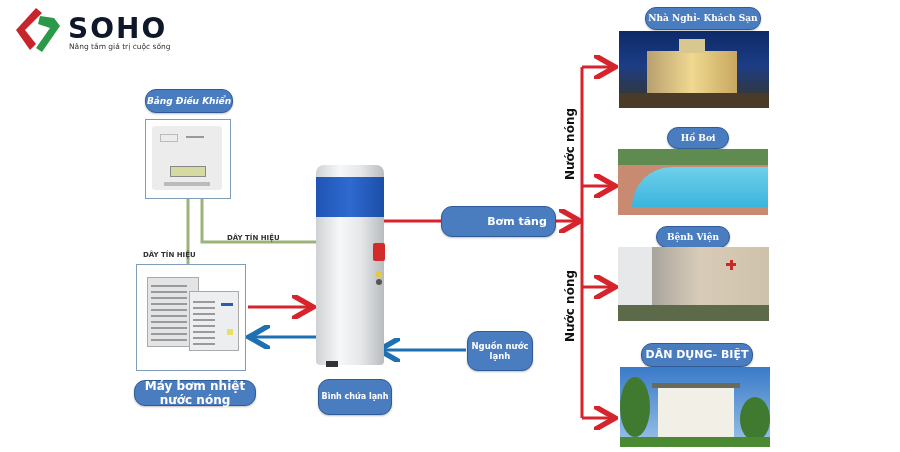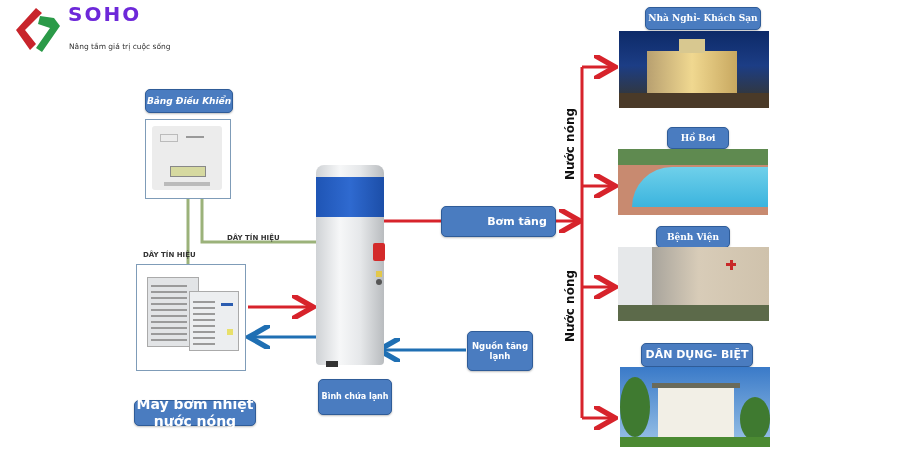--- a/index.html
+++ b/index.html
@@ -1,21 +1,21 @@
 <!DOCTYPE html>
 <html><head>
 <meta charset="utf-8">
 <style>
   html,body{margin:0;padding:0;background:#ffffff;}
   body{width:900px;height:452px;position:relative;overflow:hidden;font-family:"DejaVu Sans",sans-serif;}
   .abs{position:absolute;}
-  .label-box{position:absolute;background:#4a7cc0;border:1.5px solid #2f5c98;border-radius:5px;color:#fff;font-weight:bold;text-align:center;display:flex;align-items:center;justify-content:center;box-shadow:0 1px 2px rgba(0,0,0,.25);line-height:1.2;}
+  .label-box{position:absolute;background:#4a7cc0;border:1.5px solid #2f5c98;border-radius:11px;color:#fff;font-weight:bold;text-align:center;display:flex;align-items:center;justify-content:center;box-shadow:0 1px 2px rgba(0,0,0,.25);line-height:1.2;}
   .serif{font-family:"DejaVu Serif",serif;}
   .photo{position:absolute;overflow:hidden;}
-  .logo-text{position:absolute;left:68px;top:2px;font-family:"DejaVu Sans",sans-serif;font-weight:bold;font-size:20px;color:#6d28d9;letter-spacing:2px;}
+  .logo-text{position:absolute;left:68px;top:12px;font-family:"DejaVu Sans",sans-serif;font-weight:bold;font-size:28px;color:#0f172a;letter-spacing:2px;}
   .logo-tag{position:absolute;left:69px;top:42px;font-size:7.5px;color:#333;}
   .wire-label{position:absolute;font-size:7px;font-weight:bold;color:#333;}
   .vtext{position:absolute;font-size:12px;font-weight:bold;color:#111;transform:rotate(-90deg);transform-origin:center;white-space:nowrap;}
 </style>
 </head>
 <body>
 
 <div>
   <svg class="abs" style="left:8px;top:4px" width="58" height="52">
     <path d="M28 4 L8 26 L22 46 L28 40 L17 26 L34 9 Z" fill="#c8242b"></path>
@@ -69,34 +69,34 @@
 <div class="wire-label" style="left:143px;top:251px;">DÂY TÍN HIỆU</div>
 
 <div class="abs" style="left:136px;top:264px;width:108px;height:105px;border:1.5px solid #7f9cb8;background:#fff;">
   <div class="abs" style="left:10px;top:12px;width:50px;height:68px;background:#e2e4e6;border:1px solid #aaa;"></div>
   <div class="abs" style="left:14px;top:18px;width:36px;height:58px;background:repeating-linear-gradient(0deg,#9a9a9a 0 2px,#e2e4e6 2px 6px);"></div>
   <div class="abs" style="left:52px;top:26px;width:48px;height:58px;background:#eceef0;border:1px solid #aaa;"></div>
   <div class="abs" style="left:56px;top:34px;width:22px;height:46px;background:repeating-linear-gradient(0deg,#9a9a9a 0 2px,#eceef0 2px 6px);"></div>
   <div class="abs" style="left:84px;top:38px;width:12px;height:3px;background:#2a5cb0;"></div>
   <div class="abs" style="left:90px;top:64px;width:6px;height:6px;background:#e8e06a;"></div>
 </div>
-<div class="label-box" style="left:134px;top:400px;width:120px;height:24px;font-size:14px;">Máy bơm nhiệt nước nóng</div>
+<div class="label-box" style="left:134px;top:380px;width:120px;height:24px;font-size:12px;">Máy bơm nhiệt nước nóng</div>
 
 <div class="abs" style="left:316px;top:165px;width:68px;height:200px;border-radius:8px 8px 4px 4px;background:linear-gradient(90deg,#cfd2d5 0%,#f6f7f8 35%,#e6e8ea 65%,#b9bcbf 100%);">
   <div class="abs" style="left:0;top:12px;width:68px;height:40px;background:linear-gradient(90deg,#1f55b5,#2f6ad0 50%,#1c4ea8);"></div>
   <div class="abs" style="left:57px;top:78px;width:12px;height:18px;background:#d32a2a;border-radius:2px;"></div>
   <div class="abs" style="left:60px;top:106px;width:6px;height:6px;background:#e3c84a;"></div>
   <div class="abs" style="left:60px;top:114px;width:6px;height:6px;border-radius:50%;background:#555;"></div>
   <div class="abs" style="left:10px;top:196px;width:12px;height:6px;background:#333;"></div>
 </div>
 <div class="label-box" style="left:318px;top:379px;width:72px;height:34px;font-size:8px;">Bình chứa lạnh</div>
 
 <div class="label-box" style="left:441px;top:206px;width:76px;height:29px;font-size:11px;padding-left:37px;">Bơm tăng</div>
 
-<div class="label-box" style="left:467px;top:331px;width:64px;height:38px;font-size:8.5px;">Nguồn tăng lạnh</div>
+<div class="label-box" style="left:467px;top:331px;width:64px;height:38px;font-size:8.5px;">Nguồn nước lạnh</div>
 
 <div class="vtext" style="left:535px;top:138px;width:70px;text-align:center;">Nước nóng</div>
 <div class="vtext" style="left:535px;top:300px;width:70px;text-align:center;">Nước nóng</div>
 
 <div class="label-box serif" style="left:645px;top:7px;width:114px;height:21px;font-size:9px;">Nhà Nghỉ- Khách Sạn</div>
 <div class="photo" style="left:619px;top:31px;width:150px;height:77px;background:linear-gradient(180deg,#0d2a68 0%,#1c3d85 45%,#3b3520 100%);">
   <div class="abs" style="left:28px;top:20px;width:90px;height:44px;background:linear-gradient(90deg,#b8a070,#f0d890 50%,#c8a860);"></div>
   <div class="abs" style="left:60px;top:8px;width:26px;height:14px;background:#d8c890;"></div>
   <div class="abs" style="left:0;top:62px;width:150px;height:15px;background:#4a3a28;"></div>
 </div>

